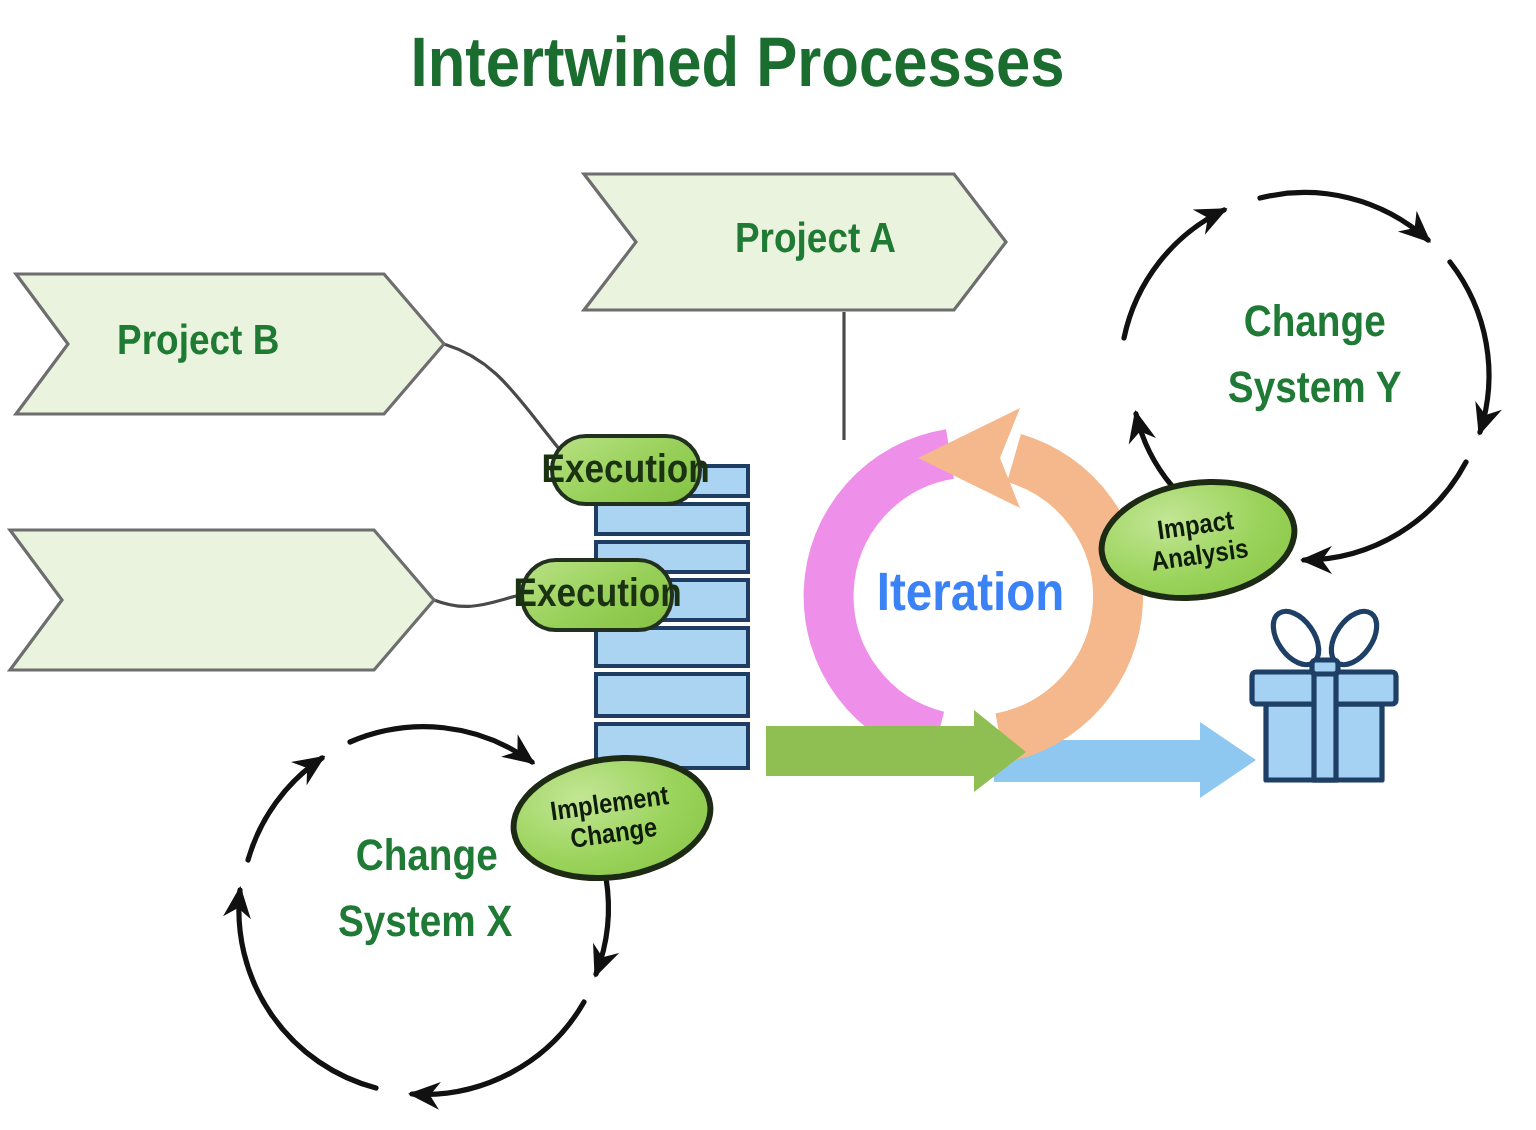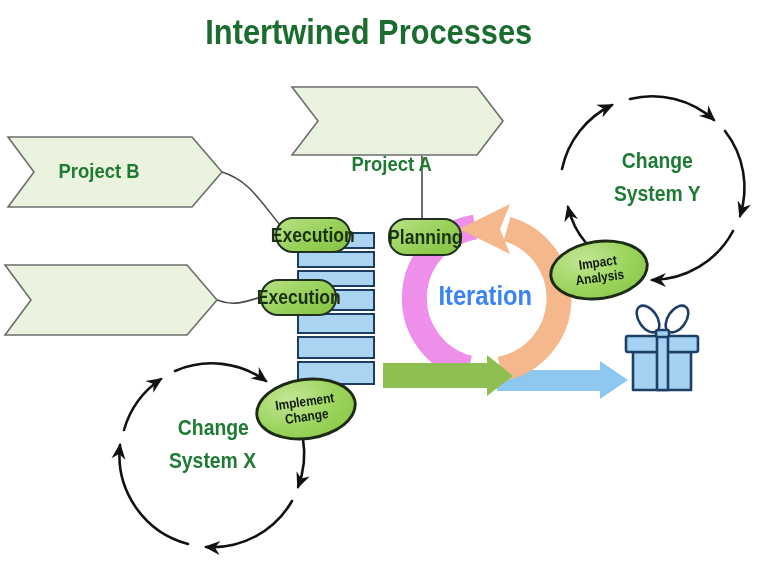--- a/index.html
+++ b/index.html
@@ -99,35 +99,32 @@
       <rect x="626" y="336" width="72" height="16" rx="2"></rect>
       <rect x="657" y="336" width="11" height="54"></rect>
       <rect x="656" y="330" width="13" height="7" rx="2"></rect>
     </g>
   </svg>
 
   <div class="abs title">
     <span class="cx">Intertwined Processes</span>
   </div>
 
-  <div class="abs banner-text" style="left:312px;top:108px;width:160px;margin-top:44px;">
+  <div class="abs banner-text" style="left:328px;top:108px;width:160px;">
     <span class="cx">Project A</span>
   </div>
   <div class="abs banner-text" style="left:19px;top:159px;width:160px;">
     <span class="cx">Project B</span>
   </div>
 
   <div class="abs glabel" style="left:275px;top:217px;width:76px;height:36px;">
     <span class="cx">Execution</span>
   </div>
   <div class="abs glabel" style="left:260px;top:279px;width:77px;height:37px;">
     <span class="cx">Execution</span>
-  </div>
-  <div class="abs glabel" style="left:388px;top:218px;width:74px;height:38px;">
-    <span class="cx">Planning</span>
   </div>
 
   <div class="abs blob" style="left:255px;top:378px;width:102px;height:62px;transform:rotate(-8deg);">
     <span class="cx">Implement</span>
     <span class="cx">Change</span>
   </div>
   <div class="abs blob" style="left:549px;top:240px;width:100px;height:60px;transform:rotate(-8deg);">
     <span class="cx">Impact</span>
     <span class="cx">Analysis</span>
   </div>

